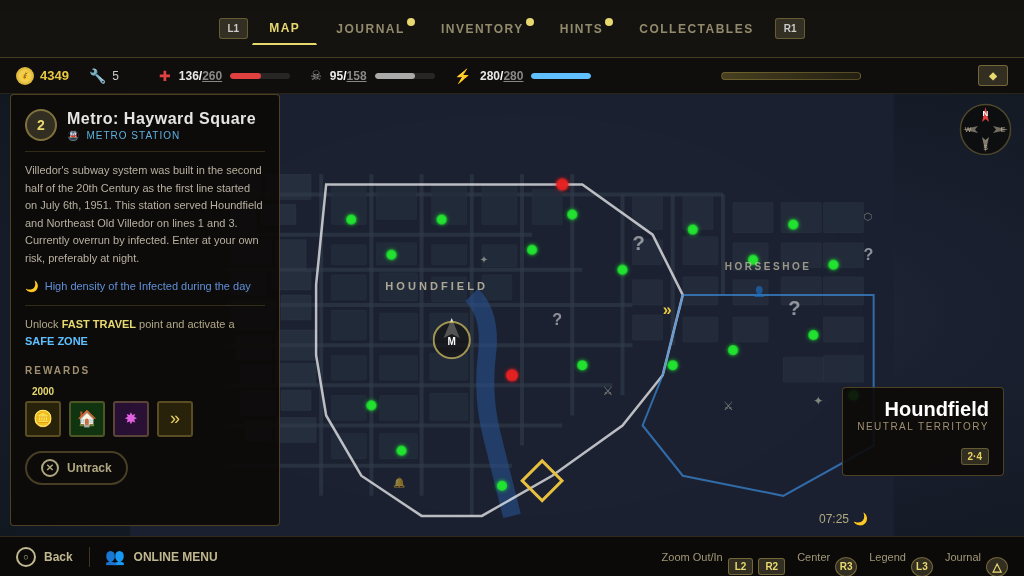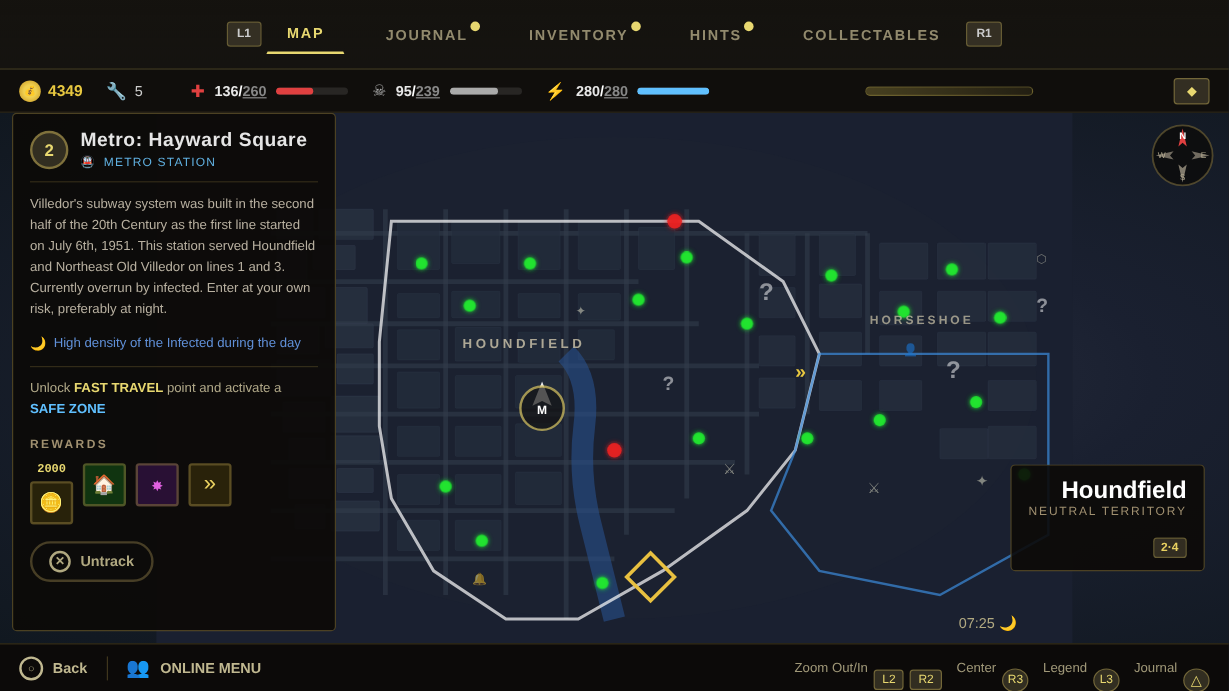--- a/index.html
+++ b/index.html
@@ -21,21 +21,21 @@
       background: linear-gradient(180deg, rgba(20,18,14,0.97) 0%, rgba(20,18,14,0.85) 100%);
       border-bottom: 1px solid rgba(180,160,80,0.3);
       display: flex;
       align-items: center;
       justify-content: center;
       z-index: 100;
     }
     .nav-tabs {
       display: flex;
       align-items: center;
-      gap: 17px;
+      gap: 2px;
     }
     .nav-tab {
       padding: 8px 16px;
       font-size: 12px;
       font-weight: 700;
       letter-spacing: 1.5px;
       text-transform: uppercase;
       color: rgba(200,190,150,0.7);
       cursor: pointer;
       position: relative;
@@ -240,24 +240,23 @@
     .rewards-label {
       font-size: 10px;
       font-weight: 800;
       letter-spacing: 2px;
       color: #a09070;
       text-transform: uppercase;
       margin-bottom: 10px;
     }
     .rewards-row {
       display: flex;
-      align-items: flex-start;
+      align-items: flex-end;
       gap: 8px;
       margin-bottom: 14px;
-      font-family: Liberation Mono, monospace;
     }
     .reward-item {
       display: flex;
       flex-direction: column;
       align-items: center;
       gap: 4px;
     }
     .reward-num {
       font-size: 10px;
       color: #e8d870;
@@ -402,21 +401,21 @@
       gap: 5px;
       font-size: 11px;
       color: #a09878;
     }
     .ctrl-btn {
       background: rgba(60,55,40,0.8);
       border: 1px solid rgba(180,160,80,0.5);
       color: #e8d870;
       padding: 2px 6px;
       font-size: 10px;
-      font-weight: 400;
+      font-weight: 700;
       border-radius: 3px;
       min-width: 22px;
       text-align: center;
       margin-top: 20px;
     }
     .ctrl-btn.circle {
       border-radius: 50%;
       width: 20px; height: 20px;
       display: flex; align-items: center; justify-content: center;
       padding: 0;
@@ -462,21 +461,21 @@
       <span class="current">136</span>/<span class="max">260</span>
     </span>
     <div class="stat-bar-wrap">
       <div class="stat-bar-fill" style="width:52%;background:#e04040;"></div>
     </div>
   </div>
 
   <div style="display:flex; align-items:center; gap:8px;">
     <span class="stat-icon-skull">☠</span>
     <span class="stat-numbers">
-      <span class="current">95</span>/<span class="max">239</span>
+      <span class="current">95</span>/<span class="max">158</span>
     </span>
     <div class="stat-bar-wrap">
       <div class="stat-bar-fill" style="width:68%;background:#aaaaaa;"></div>
     </div>
   </div>
 
   <div style="display:flex; align-items:center; gap:8px;">
     <span class="stat-icon-lightning">⚡</span>
     <span class="stat-numbers">
       <span class="current">280</span>/<span class="max">280</span>
@@ -729,21 +728,21 @@
     <span>Untrack</span>
   </button>
 </div>
 
 <div class="houndfield-card" style="bottom:100px;right:20px;">
   <div class="houndfield-name">Houndfield</div>
   <div class="houndfield-sub">NEUTRAL TERRITORY</div>
   <div><span class="houndfield-badge">2·4</span></div>
 </div>
 
-<div style="position:absolute;bottom:50px;right:176px;font-size:12px;color:#b0a880;z-index:52;display:flex;align-items:flex-start;gap:4px;">
+<div style="position:absolute;bottom:50px;right:156px;font-size:12px;color:#b0a880;z-index:52;display:flex;align-items:flex-start;gap:4px;">
   <span>07:25</span>
   <span>🌙</span>
 </div>
 
 <div class="bottom-bar">
   <div class="bottom-left">
     <div class="bottom-btn">
       <div class="btn-icon">○</div>
       <span>Back</span>
     </div>

